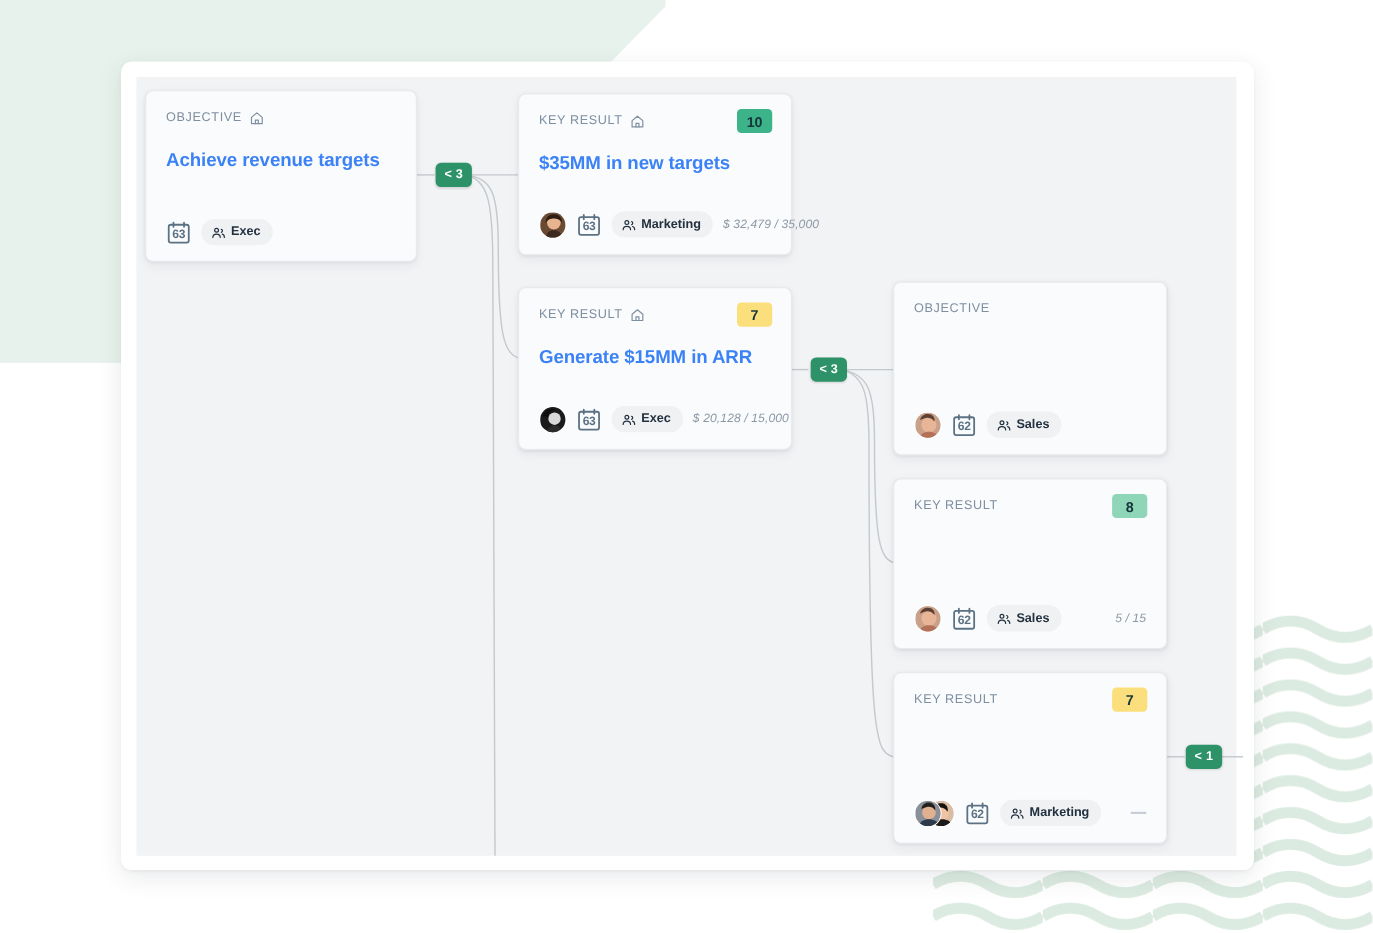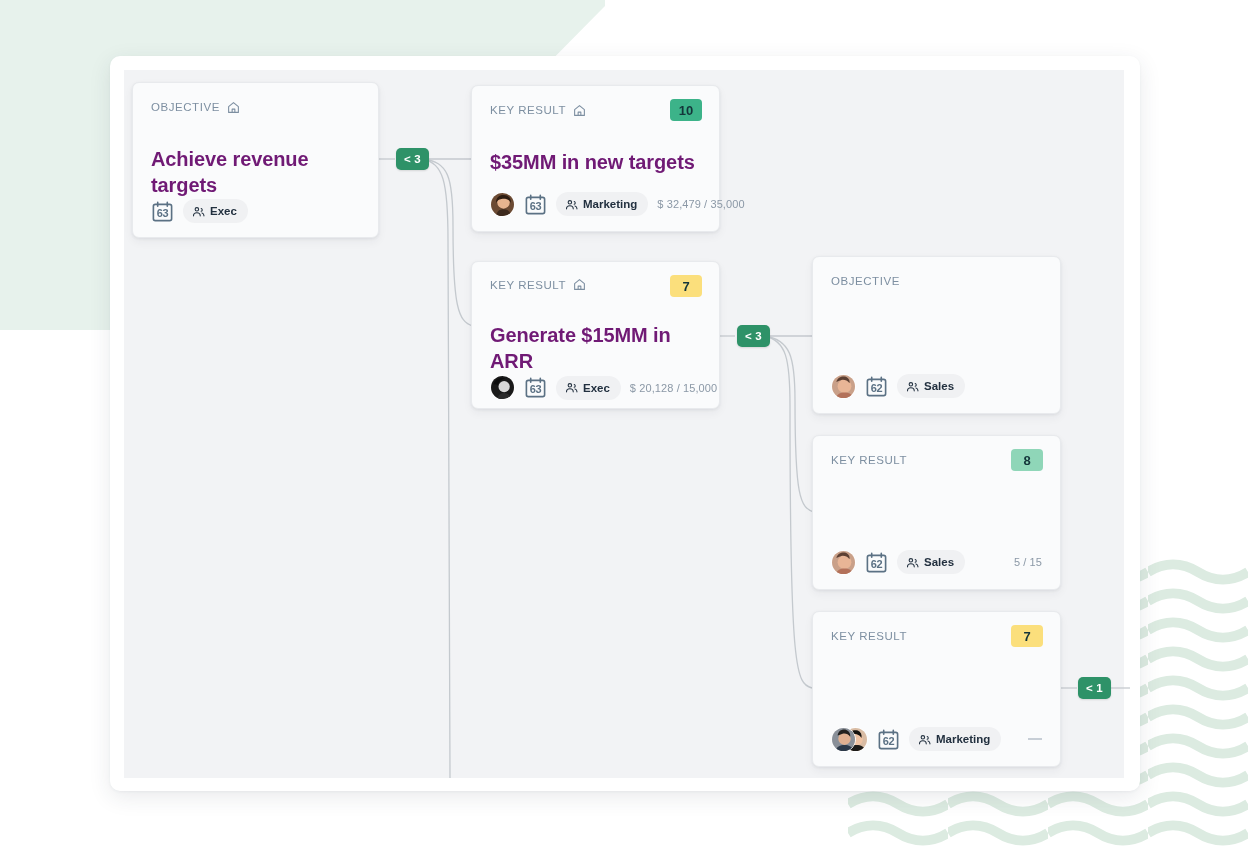--- a/index.html
+++ b/index.html
@@ -98,24 +98,24 @@
     border-radius: 4px;
     display: flex;
     align-items: center;
     justify-content: center;
     font-size: 13px;
     font-weight: 700;
     color: #14353a;
   }
 
   .card-title {
-    margin-top: 31px;
-    font-size: 20px;
+    margin-top: 20px;
+    font-size: 17px;
     font-weight: 700;
-    color: #701a75;
+    color: #3b82f6;
     line-height: 1.32;
     letter-spacing: -0.1px;
   }
 
   .card-foot {
     margin-top: auto;
     display: flex;
     align-items: center;
     gap: 9px;
   }
@@ -164,20 +164,21 @@
     color: #22303f;
     white-space: nowrap;
   }
 
   .progress-text {
     margin-left: auto;
     font-size: 11px;
     color: #8b98a6;
     white-space: nowrap;
     letter-spacing: 0.1px;
+    font-style: italic;
   }
   .progress-dash {
     margin-left: auto;
     width: 14px; height: 1.5px;
     background: #c7ced6;
   }
 
   
   .link-badge {
     position: absolute;

